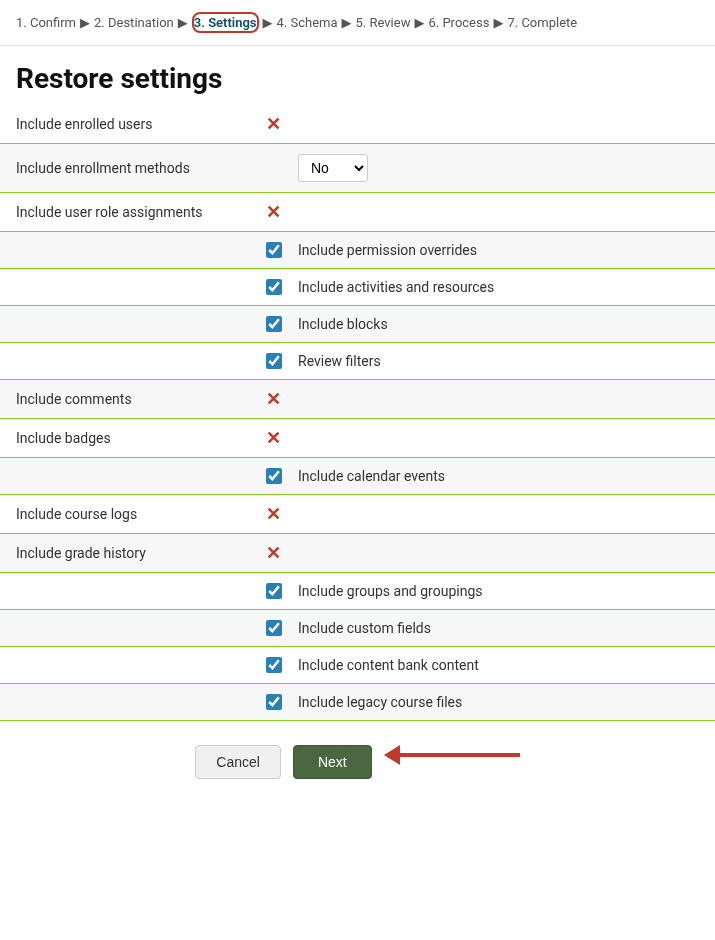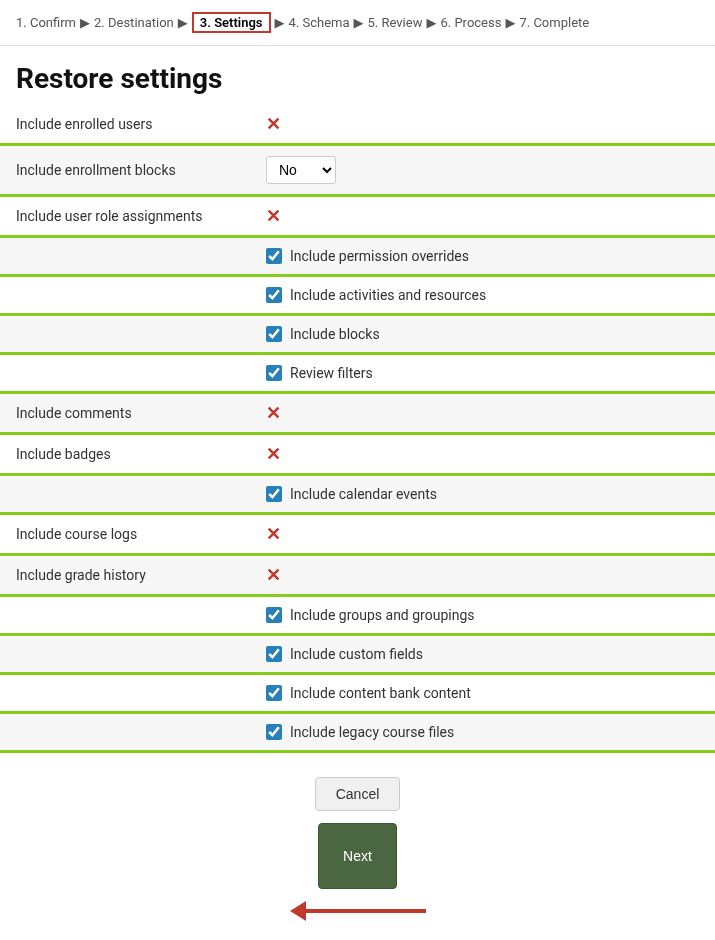--- a/index.html
+++ b/index.html
@@ -23,45 +23,45 @@
       flex-wrap: wrap;
       gap: 2px;
     }
     .breadcrumb-item {
       display: flex;
       align-items: center;
       gap: 4px;
     }
     .breadcrumb-item.active {
       border: 2px solid #c0392b;
-      padding: 1px 6px;
-      border-radius: 0;
+      padding: 1px 0;
+      border-radius: 8px;
       font-weight: 600;
-      color: #000000;
+      color: #0c4a6e;
     }
     .breadcrumb-arrow {
       color: #555;
       margin: 0 2px;
     }
 
     
     .page-title {
       font-size: 28px;
       font-weight: bold;
       padding: 16px 16px 10px 16px;
       color: #111;
     }
 
     
     .settings-table {
       width: 100%;
       border-collapse: collapse;
     }
     .settings-table tr {
-      border-bottom: 3px solid #84cc16;
+      border-bottom: 1px solid #84cc16;
     }
     .settings-table tr:nth-child(even) {
       background: #f7f7f7;
     }
     .settings-table tr:nth-child(odd) {
       background: #fff;
     }
     .settings-table td {
       padding: 10px 16px;
       vertical-align: middle;
@@ -81,56 +81,56 @@
       color: #c0392b;
       font-size: 18px;
       font-weight: bold;
       line-height: 1;
     }
 
     
     .checkbox-row {
       display: flex;
       align-items: center;
-      gap: 8px;
+      gap: 16px;
     }
 
     
     .select-dropdown {
       padding: 4px 8px;
       font-size: 14px;
       border: 1px solid #ccc;
       border-radius: 3px;
       background: #fff;
       cursor: pointer;
       min-width: 70px;
+      margin-left: 32px;
     }
 
     
     .footer {
       display: flex;
-      align-items: center;
+      align-items: flex-start;
       justify-content: center;
       padding: 16px;
       gap: 12px;
       margin-top: 8px;
       position: relative;
-      flex-direction: column;
     }
     .btn-cancel {
       padding: 8px 20px;
       background: #f0f0f0;
       border: 1px solid #ccc;
       border-radius: 4px;
       font-size: 14px;
       cursor: pointer;
       color: #333;
     }
     .btn-next {
-      padding: 24px 24px;
+      padding: 8px 24px;
       background: #4a6741;
       border: 1px solid #3a5731;
       border-radius: 4px;
       font-size: 14px;
       cursor: pointer;
       color: #fff;
       font-weight: 500;
     }
 
     
@@ -190,21 +190,21 @@
 
 <h1 class="page-title">Restore settings</h1>
 
 <table class="settings-table">
   <tbody id="settings-body">
   <tr>
         <td class="label-cell">Include enrolled users</td>
         <td class="value-cell"><span class="icon-x" style="color: rgb(192, 57, 43);">✕</span></td>
       </tr>
       <tr>
-        <td class="label-cell">Include enrollment blocks</td>
+        <td class="label-cell">Include enrollment methods</td>
         <td class="value-cell"><select class="select-dropdown"><option value="No">No</option><option value="Yes">Yes</option></select></td>
       </tr>
       <tr>
         <td class="label-cell">Include user role assignments</td>
         <td class="value-cell"><span class="icon-x" style="color: rgb(192, 57, 43);">✕</span></td>
       </tr>
       <tr>
         <td class="label-cell"></td>
         <td class="value-cell">
           <div class="checkbox-row">

